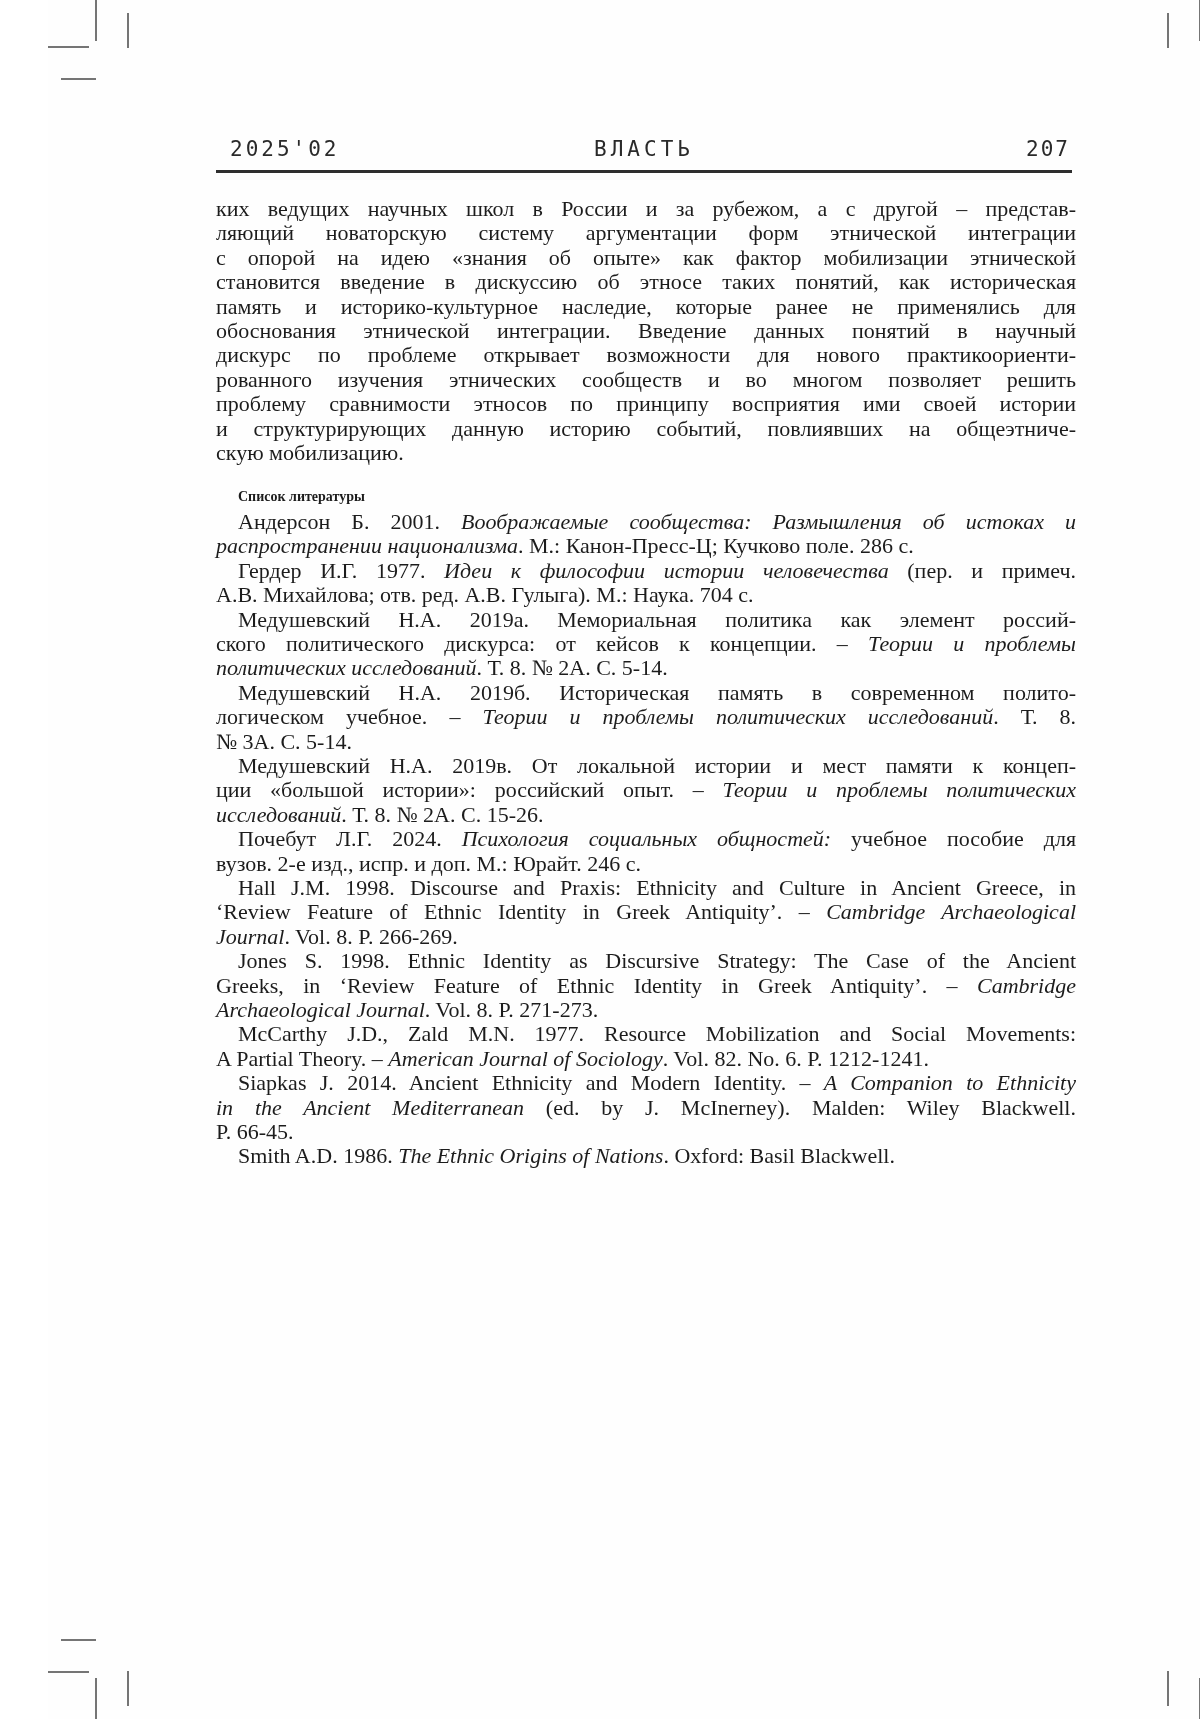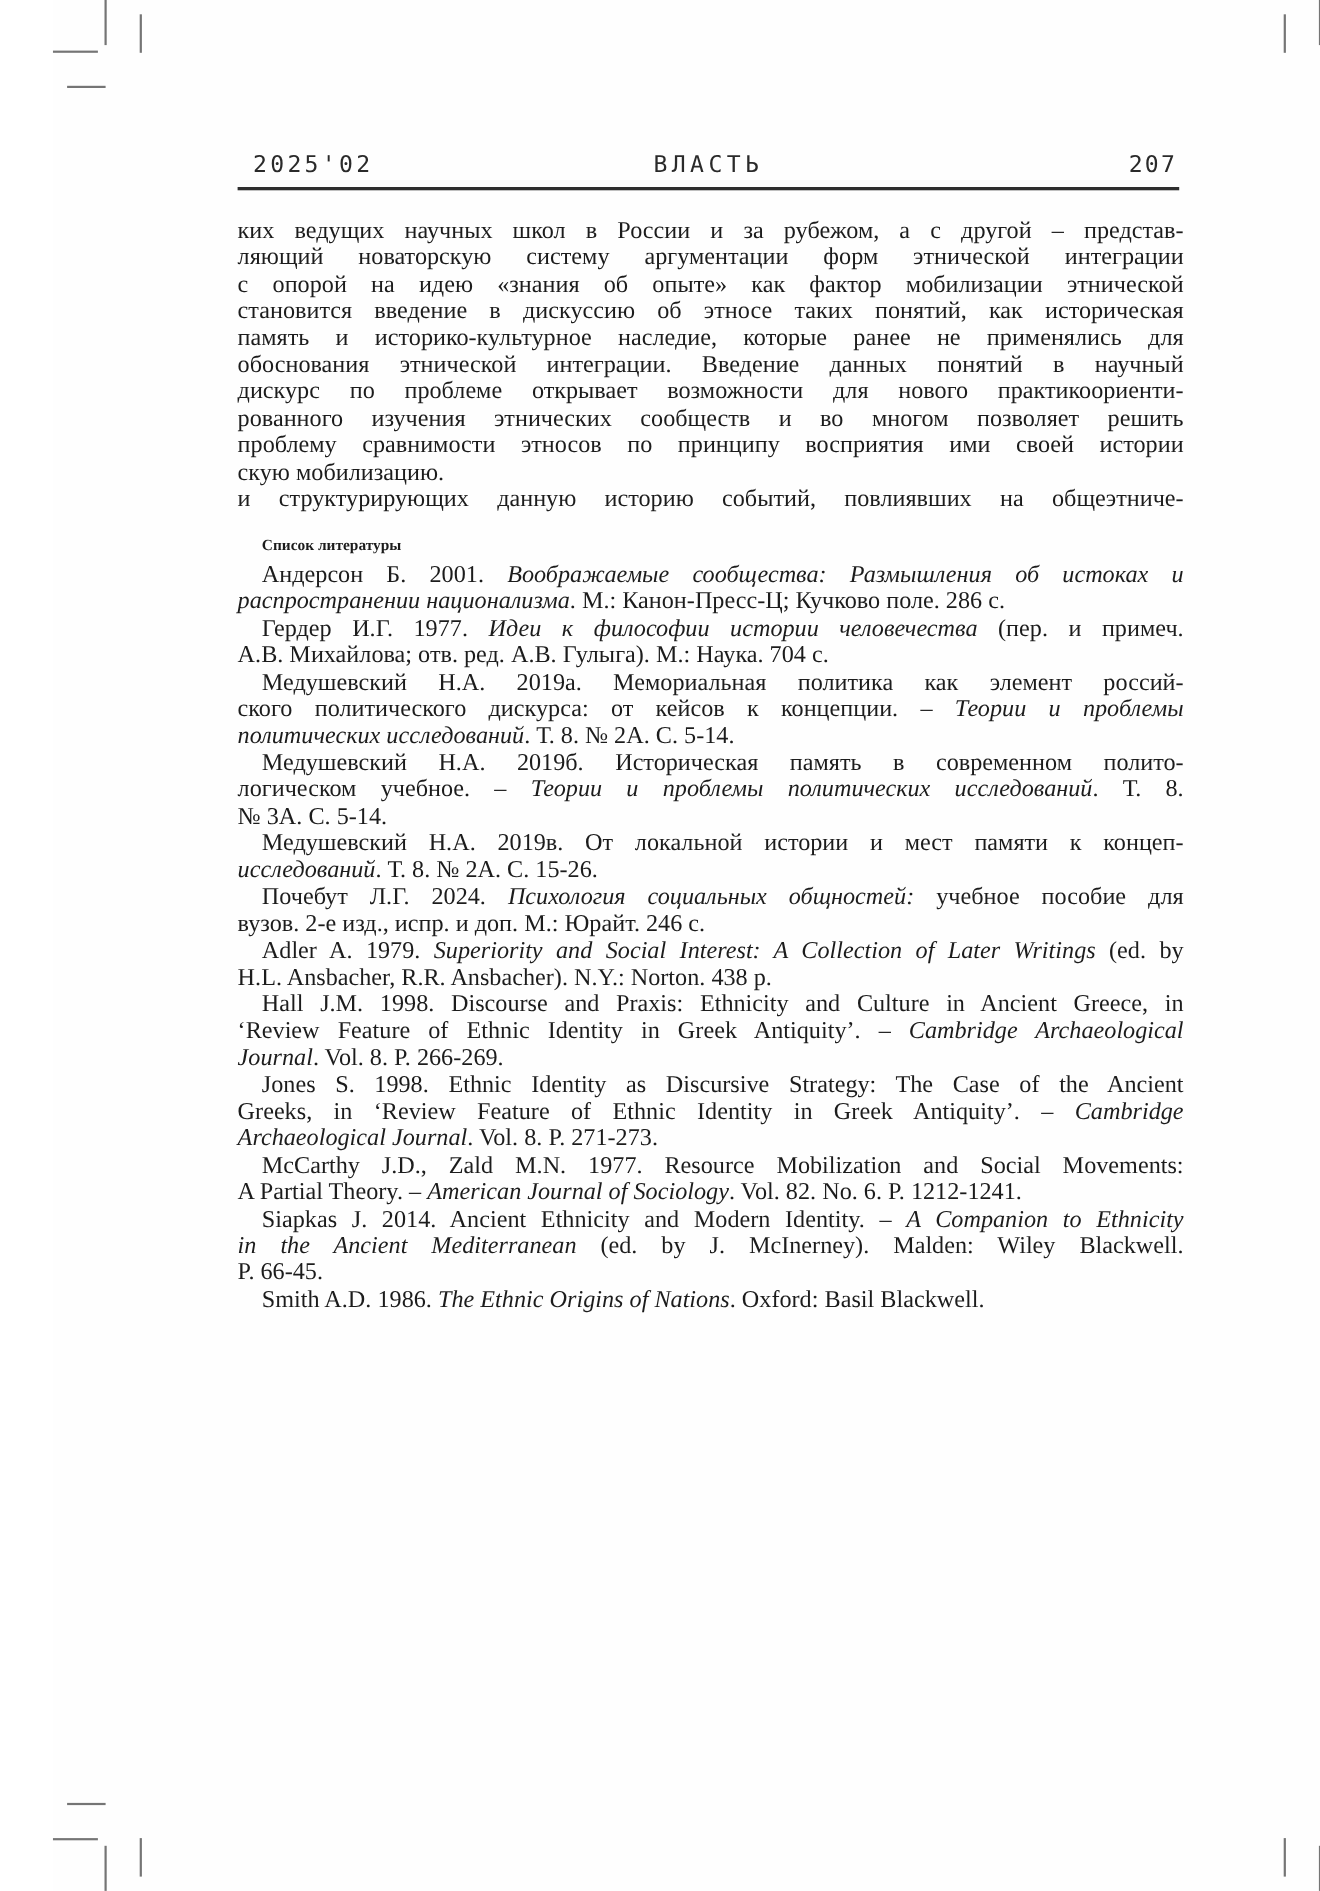--- a/index.html
+++ b/index.html
@@ -88,22 +88,22 @@
     <div id="body-par">
         <div class="tline">ких ведущих научных школ в России и за рубежом, а с другой – представ-</div>
         <div class="tline">ляющий новаторскую систему аргументации форм этнической интеграции</div>
         <div class="tline">с опорой на идею «знания об опыте» как фактор мобилизации этнической</div>
         <div class="tline">становится введение в дискуссию об этносе таких понятий, как историческая</div>
         <div class="tline">память и историко-культурное наследие, которые ранее не применялись для</div>
         <div class="tline">обоснования этнической интеграции. Введение данных понятий в научный</div>
         <div class="tline">дискурс по проблеме открывает возможности для нового практикоориенти-</div>
         <div class="tline">рованного изучения этнических сообществ и во многом позволяет решить</div>
         <div class="tline">проблему сравнимости этносов по принципу восприятия ими своей истории</div>
+        <div class="tline">и структурирующих данную историю событий, повлиявших на общеэтниче-</div>
         <div class="tline last">скую мобилизацию.</div>
-        <div class="tline">и структурирующих данную историю событий, повлиявших на общеэтниче-</div>
       </div>
     <h2 class="refhead">Список литературы</h2>
     <div id="refs">
         <div class="ref">
           <div class="tline indent"><span>Андерсон Б. 2001. </span><span class="it">Воображаемые сообщества: Размышления об истоках и</span></div>
           <div class="tline last"><span class="it">распространении национализма</span><span>. М.: Канон-Пресс-Ц; Кучково поле. 286 с.</span></div>
         </div>
         <div class="ref">
           <div class="tline indent"><span>Гердер И.Г. 1977. </span><span class="it">Идеи к философии истории человечества</span><span> (пер. и примеч.</span></div>
           <div class="tline last"><span>А.В. Михайлова; отв. ред. А.В. Гулыга). М.: Наука. 704 с.</span></div>
@@ -113,29 +113,26 @@
           <div class="tline"><span>ского политического дискурса: от кейсов к концепции. – </span><span class="it">Теории и проблемы</span></div>
           <div class="tline last"><span class="it">политических исследований</span><span>. Т. 8. № 2А. С. 5-14.</span></div>
         </div>
         <div class="ref">
           <div class="tline indent"><span>Медушевский Н.А. 2019б. Историческая память в современном полито-</span></div>
           <div class="tline"><span>логическом учебное. – </span><span class="it">Теории и проблемы политических исследований</span><span>. Т. 8.</span></div>
           <div class="tline last"><span>№ 3А. С. 5-14.</span></div>
         </div>
         <div class="ref">
           <div class="tline indent"><span>Медушевский Н.А. 2019в. От локальной истории и мест памяти к концеп-</span></div>
+          <div class="tline"><span>ции «большой истории»: российский опыт. – </span><span class="it">Теории и проблемы политических</span></div>
           <div class="tline last"><span class="it">исследований</span><span>. Т. 8. № 2А. С. 15-26.</span></div>
         </div>
         <div class="ref">
           <div class="tline indent"><span>Почебут Л.Г. 2024. </span><span class="it">Психология социальных общностей:</span><span> учебное пособие для</span></div>
           <div class="tline last"><span>вузов. 2-е изд., испр. и доп. М.: Юрайт. 246 с.</span></div>
-        </div>
-        <div class="ref">
-          <div class="tline indent"><span>Adler A. 1979. </span><span class="it">Superiority and Social Interest: A Collection of Later Writings</span><span> (ed. by</span></div>
-          <div class="tline last"><span>H.L. Ansbacher, R.R. Ansbacher). N.Y.: Norton. 438 p.</span></div>
         </div>
         <div class="ref">
           <div class="tline indent"><span>Hall J.M. 1998. Discourse and Praxis: Ethnicity and Culture in Ancient Greece, in</span></div>
           <div class="tline"><span>‘Review Feature of Ethnic Identity in Greek Antiquity’. – </span><span class="it">Cambridge Archaeological</span></div>
           <div class="tline last"><span class="it">Journal</span><span>. Vol. 8. P. 266-269.</span></div>
         </div>
         <div class="ref">
           <div class="tline indent"><span>Jones S. 1998. Ethnic Identity as Discursive Strategy: The Case of the Ancient</span></div>
           <div class="tline"><span>Greeks, in ‘Review Feature of Ethnic Identity in Greek Antiquity’. – </span><span class="it">Cambridge</span></div>
           <div class="tline last"><span class="it">Archaeological Journal</span><span>. Vol. 8. P. 271-273.</span></div>

